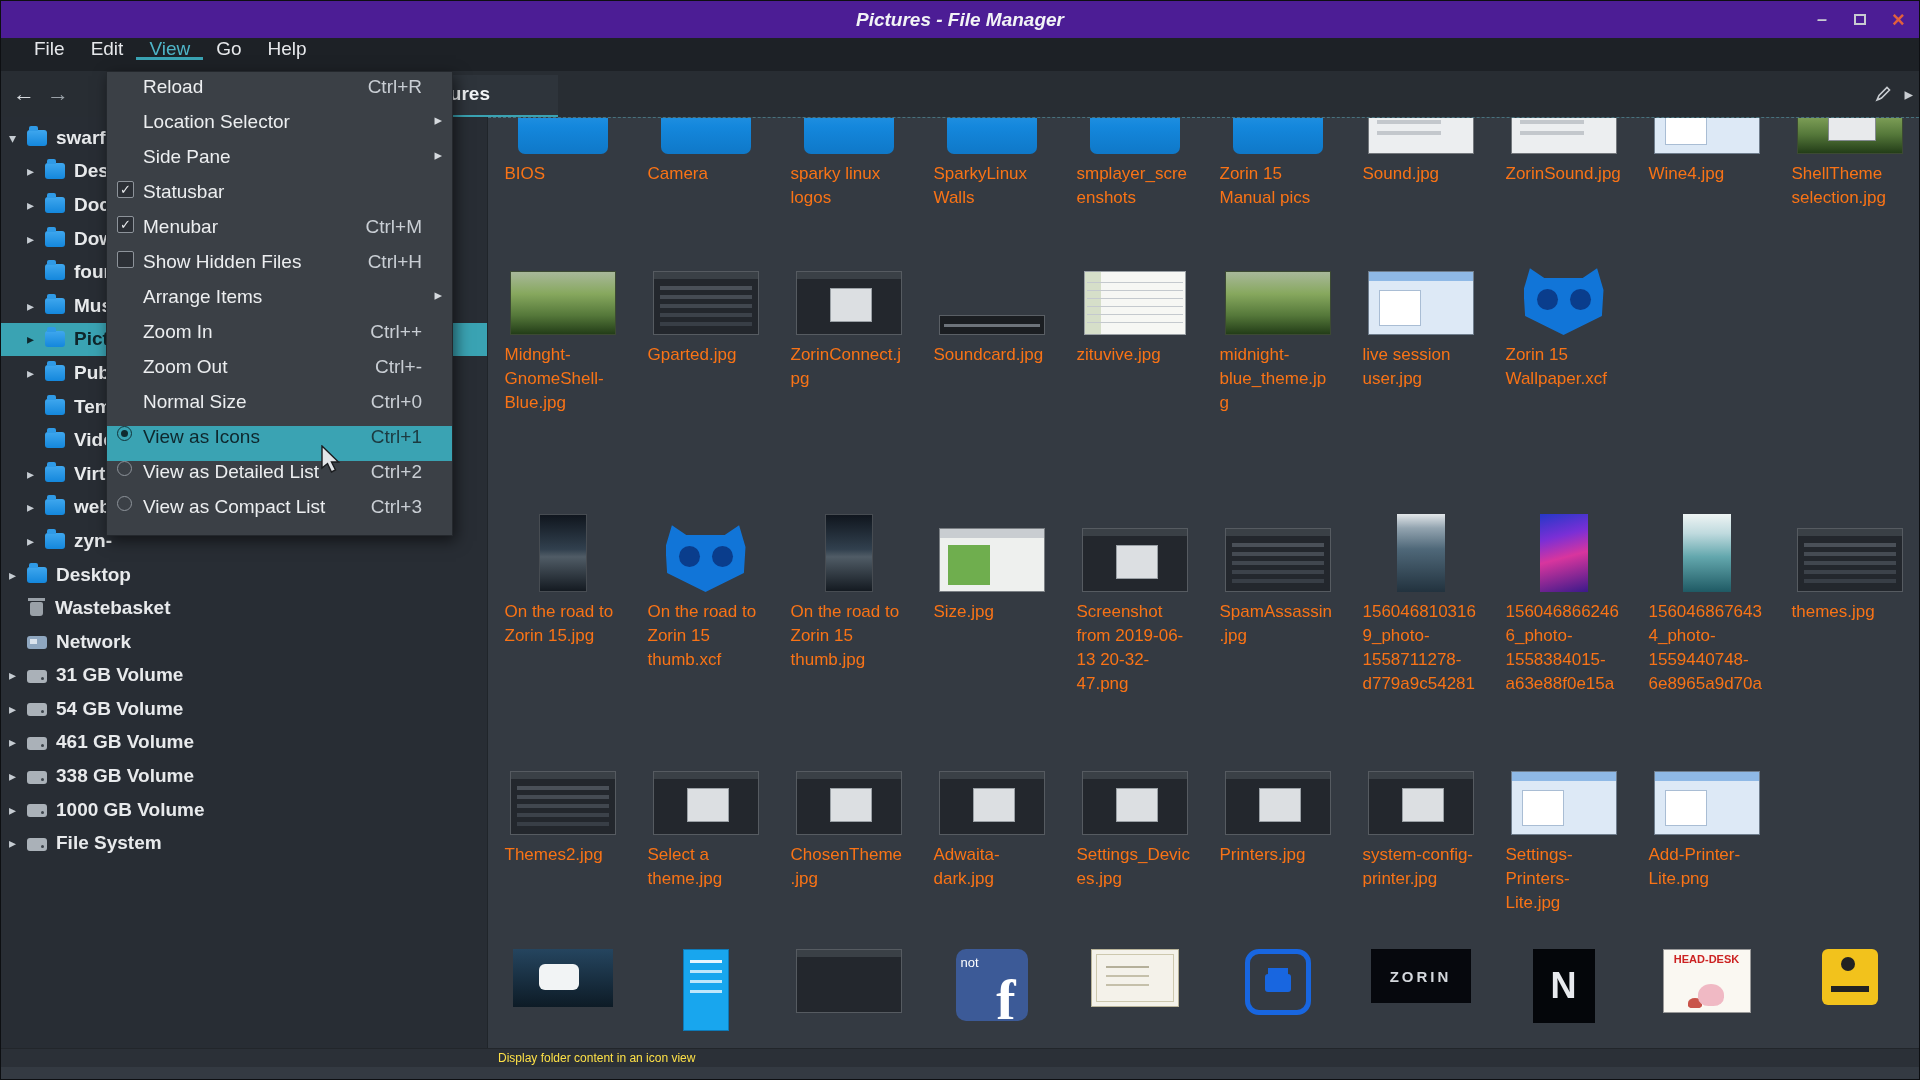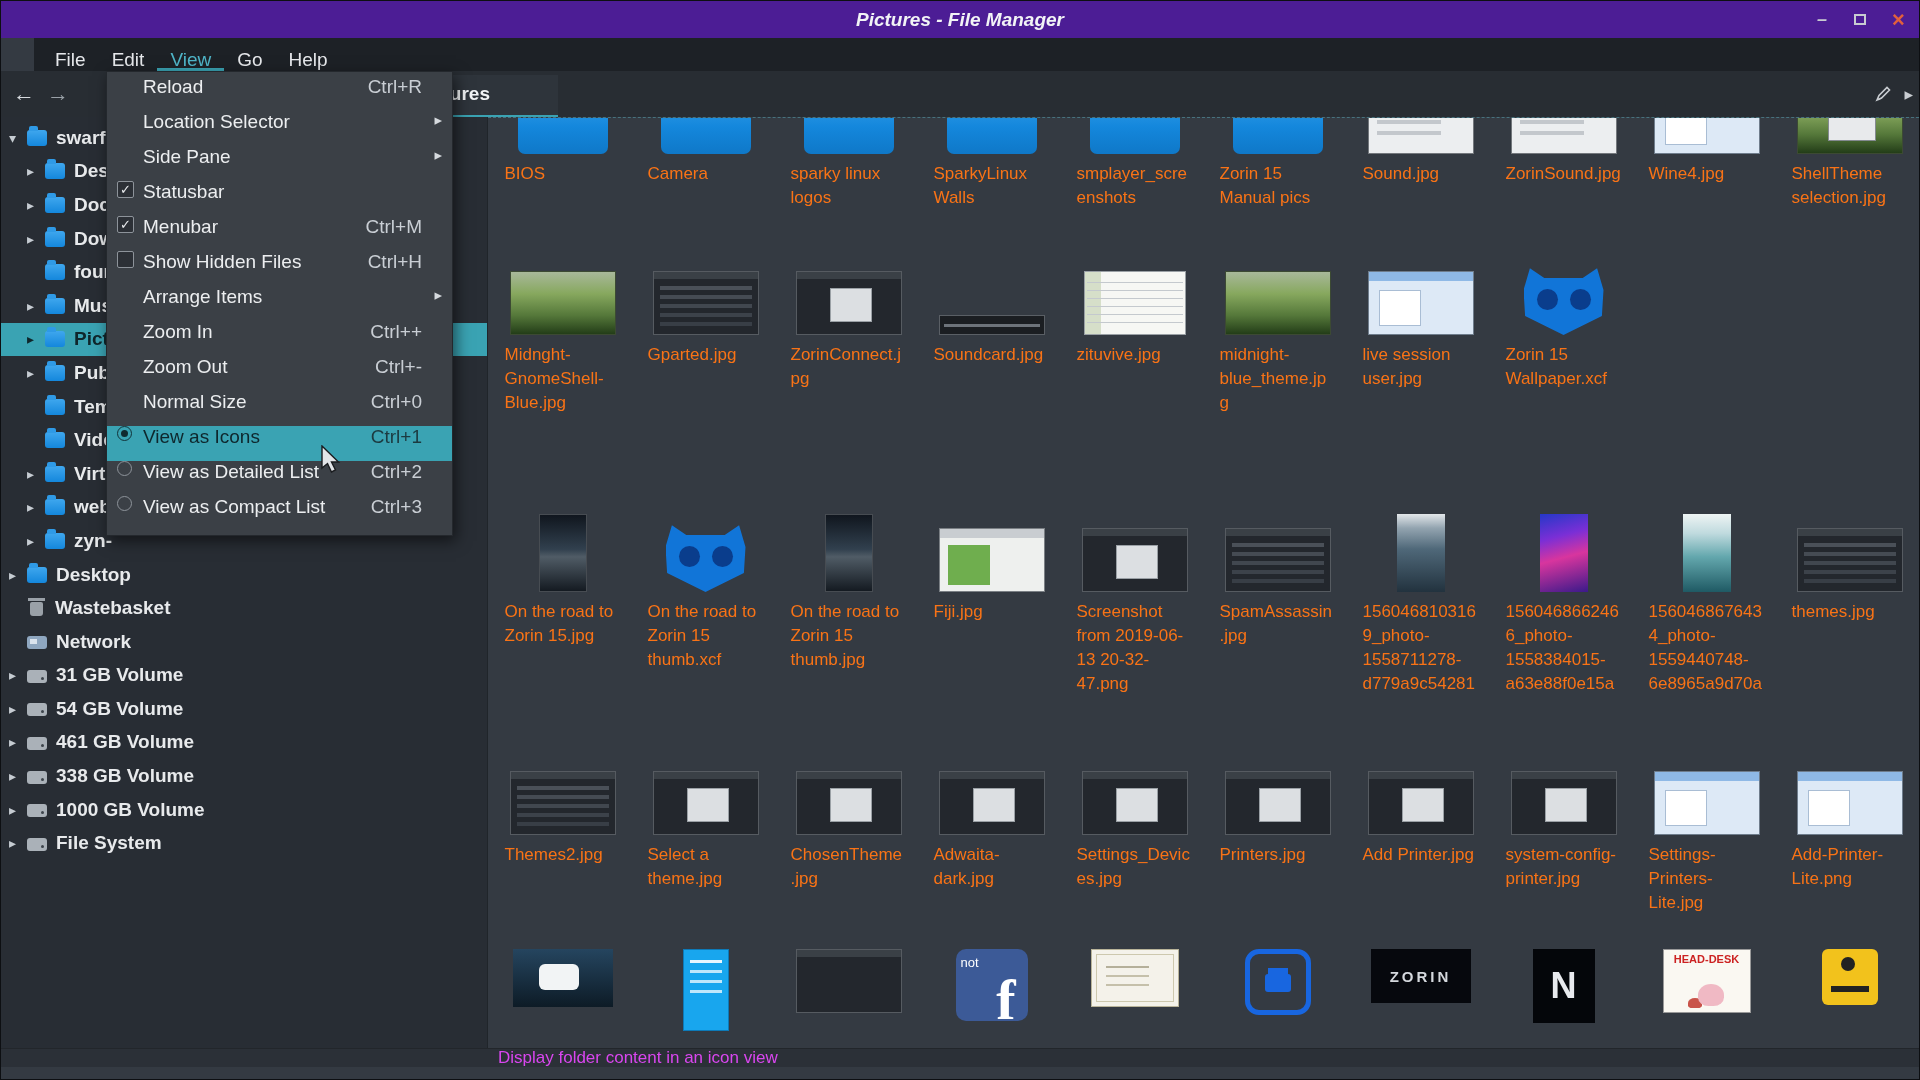--- a/index.html
+++ b/index.html
@@ -10,21 +10,21 @@
   
   .titlebar { height:37px; background:#4c1d95; display:flex; align-items:center; position:relative;font-style:italic; }
   .title { position:absolute; left:0; right:0; text-align:center; font-weight:bold; font-size:19px; color:#f2f4f6; }
   .win-controls { position:absolute; right:8px; top:0; height:37px; display:flex; align-items:center; gap:12px; }
   .wc { width:26px; height:26px; display:flex; align-items:center; justify-content:center; font-size:18px; color:#c8ccd1; cursor:default; }
   .wc.min { font-weight:bold; }
   .maxbox { width:12px; height:11px; border:2px solid #c8ccd1; }
   .wc.close { color:#e2603c; font-size:22px; font-weight:bold; }
 
   
-  .menubar { height:33px; background:#1d2126; display:flex; align-items:flex-end; padding-left:8px;margin-left:33px; }
+  .menubar { height:33px; background:#1d2126; display:flex; align-items:flex-start; padding-left:20px; }
   .mb-item { padding:0 13px; display:flex; align-items:center; font-size:19px; color:#e6e8eb; }
   .mb-item.active { color:#4fb5c8; box-shadow:inset 0 -3px 0 #3aa3b3; }
 
   
   .toolbar { height:46px; background:#282d33; position:relative; display:flex; align-items:center; }
   .nav-btn { width:34px; height:34px; display:flex; align-items:center; justify-content:center; font-size:22px; }
   .nav-btn.back { color:#d6dade; margin-left:6px; }
   .nav-btn.fwd { color:#9aa1a8; }
   .tab { position:absolute; left:105px; top:4px; bottom:0; width:452px; background:#2e343b; box-shadow:inset 0 -2px 0 #3aa3b3; }
   .tab-label { position:absolute; left:414px; top:12px; font-weight:bold; font-size:19px; color:#f2f4f6; }
@@ -124,21 +124,21 @@
 
   .t-yellow { width:56px; height:56px; background:#f2c21c; border-radius:6px; }
   .t-yellow::before { content:""; position:absolute; left:19px; top:8px; width:14px; height:14px; border-radius:50%; background:#222; }
   .t-yellow::after { content:""; position:absolute; left:9px; bottom:13px; right:9px; height:6px; background:#222; }
 
   .t-shot-light-green { width:106px; height:64px; background:#eef0ee; border:1px solid #7a7f84; }
   .t-shot-light-green::before { content:""; position:absolute; left:0; top:0; right:0; height:9px; background:#c9cdd1; }
   .t-shot-light-green::after { content:""; position:absolute; left:8px; top:16px; width:42px; height:40px; background:#6fae4e; }
 
   
-  .statusbar { height:19px; background:#2b3037; border-top:1px solid #22262b; display:flex; align-items:center; padding-left:497px; font-size:17px; color:#d946ef; }
+  .statusbar { height:19px; background:#2b3037; border-top:1px solid #22262b; display:flex; align-items:center; padding-left:497px; font-size:12px; color:#fde047; }
 
   
   .menu-popup { position:absolute; left:105px; top:70px; width:347px; background:#3b4046; border:1px solid #24282d; box-shadow:3px 5px 14px rgba(0,0,0,.55); z-index:50; padding:4px 0; }
   .mi { height:35px; display:flex; padding:0 10px; font-size:19px; color:#eceef0; }
   .mi-icon { width:26px; flex:none; display:flex; align-items:center; justify-content:flex-start; }
   .mi-icon.cb { width:17px; height:17px; margin-right:9px; border:1px solid #8d939a; background:#2c3036; border-radius:2px; font-size:13px; line-height:15px; text-align:center; color:#e9ebee; display:block; }
   .mi-icon.rb { width:15px; height:15px; margin-right:11px; border:1px solid #8d939a; border-radius:50%; position:relative; display:block; }
   .mi-icon.rb.on::after { content:""; position:absolute; left:3px; top:3px; right:3px; bottom:3px; border-radius:50%; background:#e9ebee; }
   .mi-label { flex:none; }
   .mi-short { margin-left:auto; color:#c9ced4; padding-right:6px; }
@@ -436,21 +436,21 @@
           <div class="cell">
             <div class="iwrap">
               <div class="thumb t-photo-dark"></div>
             </div>
             <div class="flabel">On the road to Zorin 15 thumb.jpg</div>
           </div>
           <div class="cell">
             <div class="iwrap">
               <div class="thumb t-shot-light-green"></div>
             </div>
-            <div class="flabel">Fiji.jpg</div>
+            <div class="flabel">Size.jpg</div>
           </div>
           <div class="cell">
             <div class="iwrap">
               <div class="thumb t-shot-dark-window"></div>
             </div>
             <div class="flabel">Screenshot from 2019-06-13 20-32-47.png</div>
           </div>
           <div class="cell">
             <div class="iwrap">
               <div class="thumb t-shot-dark-rows"></div>
@@ -511,26 +511,20 @@
             <div class="iwrap">
               <div class="thumb t-shot-dark-window"></div>
             </div>
             <div class="flabel">Settings_Devices.jpg</div>
           </div>
           <div class="cell">
             <div class="iwrap">
               <div class="thumb t-shot-dark-window"></div>
             </div>
             <div class="flabel">Printers.jpg</div>
-          </div>
-          <div class="cell">
-            <div class="iwrap">
-              <div class="thumb t-shot-dark-window"></div>
-            </div>
-            <div class="flabel">Add Printer.jpg</div>
           </div>
           <div class="cell">
             <div class="iwrap">
               <div class="thumb t-shot-dark-window"></div>
             </div>
             <div class="flabel">system-config-printer.jpg</div>
           </div>
           <div class="cell">
             <div class="iwrap">
               <div class="thumb t-shot-blue"></div>

